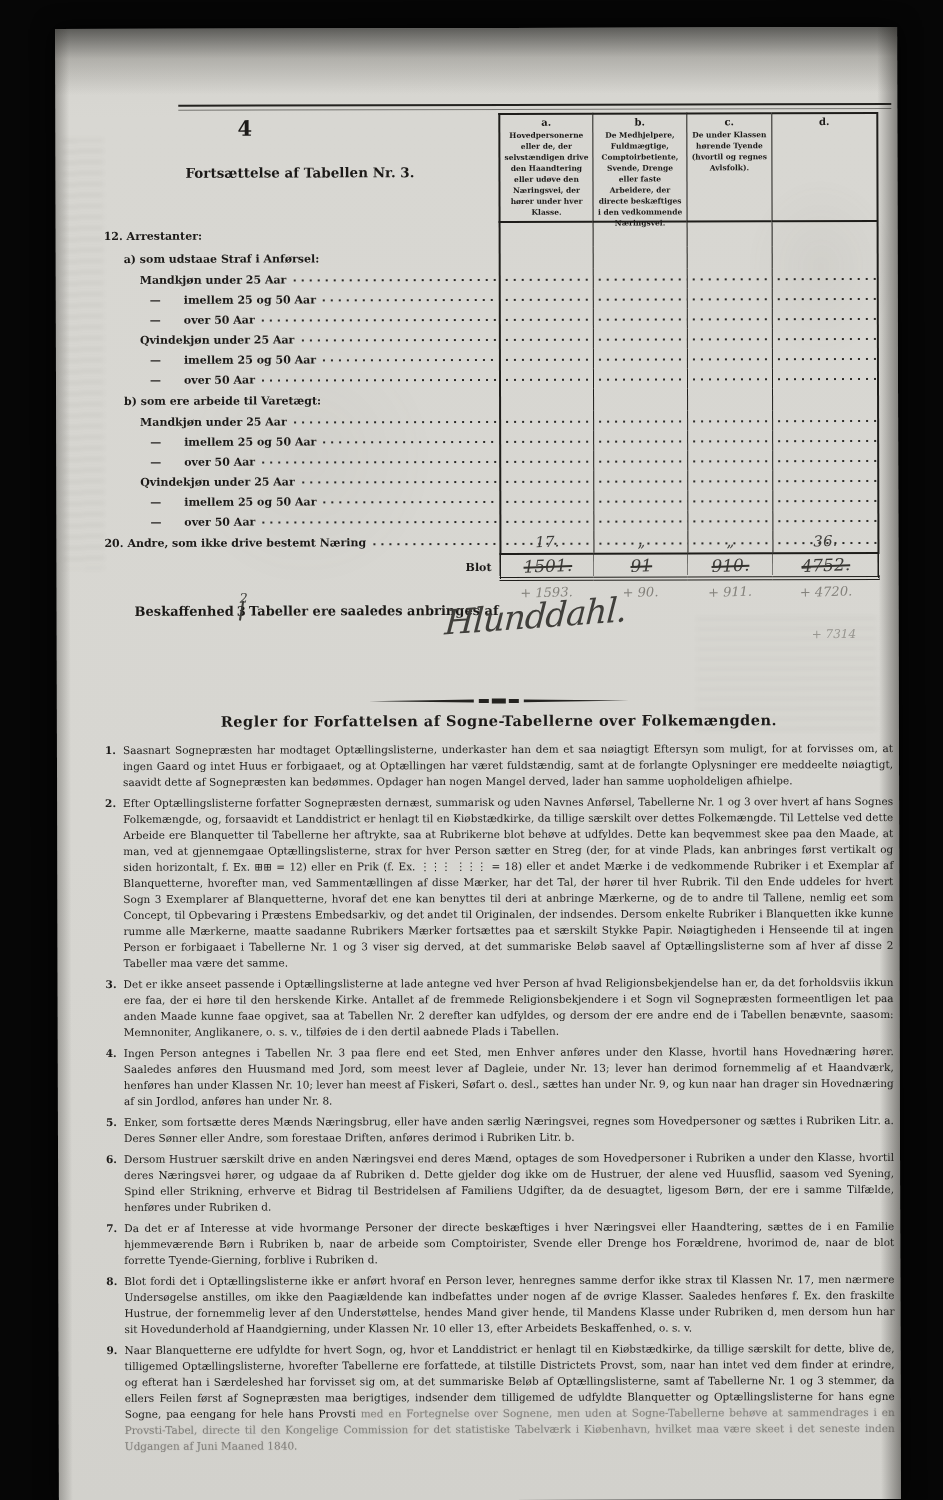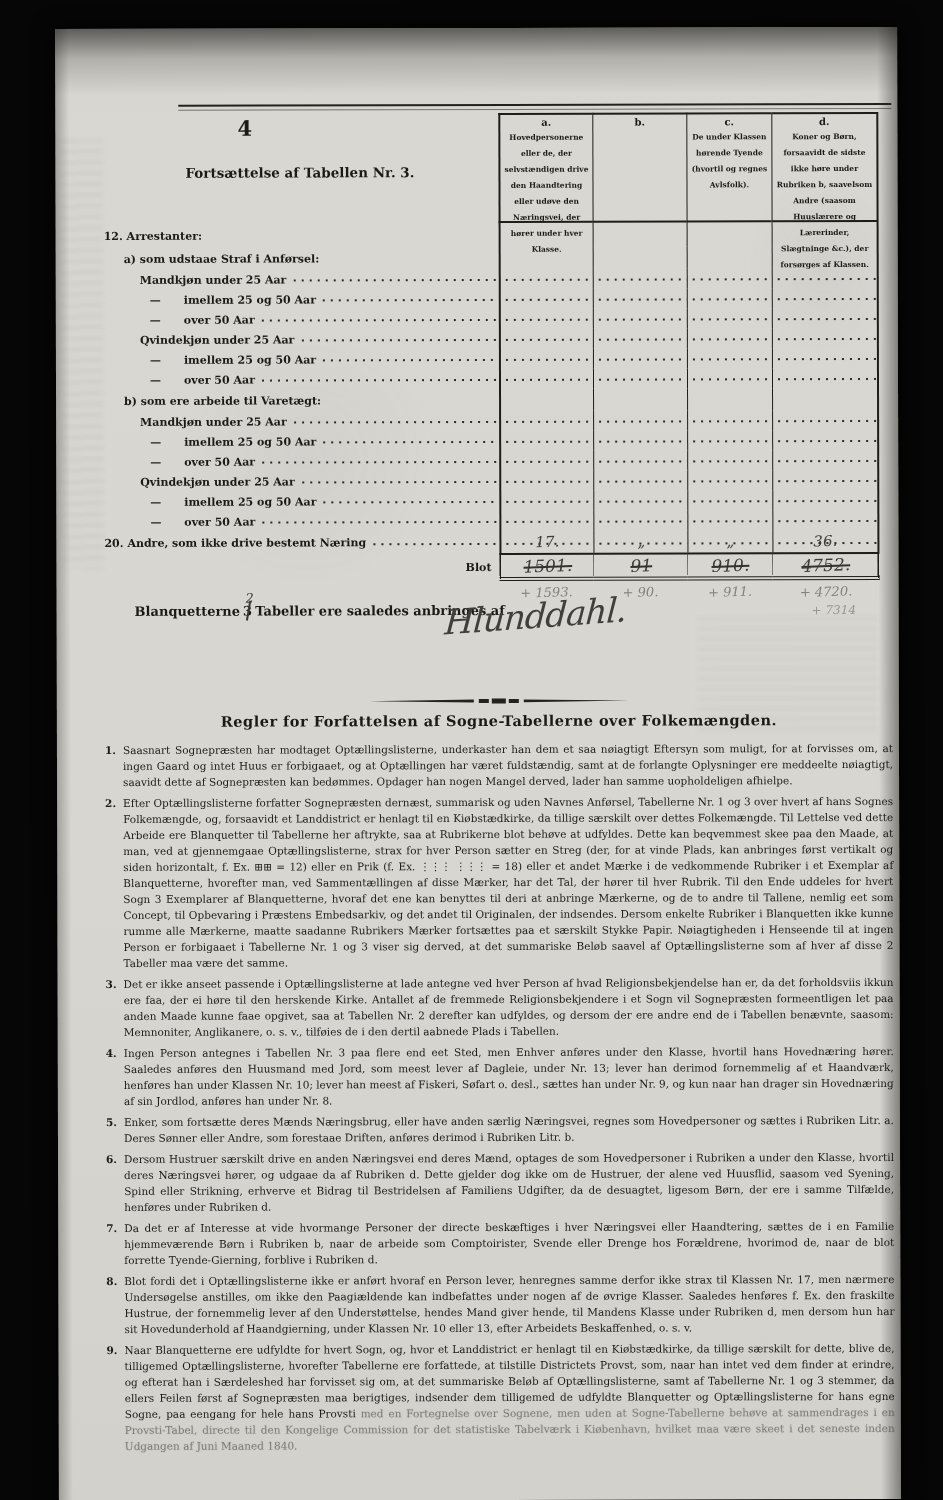--- a/index.html
+++ b/index.html
@@ -40,21 +40,21 @@
   .c.cc{width:85px;}
   .c.cd{width:107px;border-right:2px solid #1e1d1a;}
   .c.ca{border-left:2px solid #1e1d1a;}
   .hrow{height:110px;}
   .hrow .c{border-top:2px solid #1e1d1a;border-bottom:2px solid #1e1d1a;
            flex-direction:column;justify-content:flex-start;padding:2px 3px;}
   .hstub{position:relative;display:block;}
   .pageno{text-align:center;font-size:21px;font-weight:bold;margin-top:2px;transform:translateX(-55px);}
   .subtitle{text-align:center;font-size:13.5px;font-weight:bold;margin-top:24px;}
   .collet{font-size:10px;font-weight:bold;text-align:center;line-height:12px;}
-  .coltxt{font-size:7.5px;line-height:16px;font-weight:bold;text-align:center;margin-top:1px;}
+  .coltxt{font-size:7.5px;line-height:11px;font-weight:bold;text-align:center;margin-top:1px;}
   .r24{height:24px;} .r22{height:22px;} .r20{height:20px;} .rsm{height:28px;}
   .i0{padding-left:0;} .i1{padding-left:20px;} .i2{padding-left:36px;} .i3{padding-left:46px;}
   .lead{flex:1;height:100%;margin-left:4px;
         background-image:radial-gradient(circle,#2b2a27 1.1px,rgba(0,0,0,0) 1.5px);
         background-size:8px 8px;background-repeat:repeat-x;background-position:0 62%;}
   .dot{background-image:radial-gradient(circle,#2b2a27 1.1px,rgba(0,0,0,0) 1.5px);
        background-size:8px 8px;background-repeat:repeat-x;background-position:2px 62%;}
   .srow .c{border-top:2px solid #1e1d1a;border-bottom:4px double #1e1d1a;background-image:none;}
   .srow .stub{justify-content:flex-end;padding-right:8px;}
   
@@ -69,21 +69,21 @@
 
   
   #attest{position:absolute;left:78px;top:575px;font-size:13px;font-weight:bold;white-space:nowrap;}
   .numwrap{position:relative;display:inline-block;margin:0 3px;}
   .numwrap .printed{position:relative;}
   .numwrap .printed::after{content:"";position:absolute;left:45%;top:-3px;bottom:-2px;width:1.5px;
         background:#3a3a36;transform:rotate(10deg);}
   .numwrap .sup{position:absolute;left:3px;top:-13px;font-size:13px;}
   #signature{position:absolute;left:388px;top:568px;font-size:34px;font-style:italic;color:#403f3b;
         letter-spacing:-1px;transform:rotate(-4deg) skewX(-8deg);white-space:nowrap;}
-  #pencil-note{position:absolute;left:755px;top:576px;font-size:12px;opacity:.75;}
+  #pencil-note{position:absolute;left:755px;top:600px;font-size:12px;opacity:.75;}
 
   
   #rules{position:absolute;left:48px;top:668px;width:788px;}
   #divider{display:block;margin:0 auto 6px auto;}
   #rules h2{font-size:14.5px;text-align:center;margin:2px 0 12px 0;font-weight:bold;letter-spacing:.5px;}
   .para{display:flex;margin-bottom:5px;}
   .pnum{width:18px;flex:none;font-size:10.5px;font-weight:bold;line-height:16px;}
   .ptext{margin:0;flex:1;font-size:10.5px;line-height:16px;text-align:justify;font-weight:500;}
   .faded{color:rgba(62,60,55,.42);text-shadow:0 0 1px rgba(62,60,55,.30);}
 </style>
@@ -111,28 +111,28 @@
         <div class="stub hstub">
           <div class="pageno">4</div>
           <div class="subtitle">Fortsættelse af Tabellen Nr. 3.</div>
         </div>
         <div class="c ca">
           <div class="collet">a.</div>
           <div class="coltxt">Hovedpersonerne eller de, der selvstændigen drive den Haandtering eller udøve den Næringsvei, der hører under hver Klasse.</div>
         </div>
         <div class="c">
           <div class="collet">b.</div>
+          <div class="coltxt">De Medhjelpere, Fuldmægtige, Comptoirbetiente, Svende, Drenge eller faste Arbeidere, der directe beskæftiges i den vedkommende Næringsvei.</div>
         </div>
         <div class="c cc">
           <div class="collet">c.</div>
           <div class="coltxt">De under Klassen hørende Tyende (hvortil og regnes Avlsfolk).</div>
         </div>
         <div class="c cd">
           <div class="collet">d.</div>
-          <div class="coltxt">Koner og Børn, forsaavidt de sidste ikke høre under Rubriken b, saavelsom Andre (saasom Huuslærere og Lærerinder, Slægtninge &amp;c.), der forsørges af Klassen.</div>
         </div>
       </div>
 
       <div class="frow r24">
         <div class="stub i0">
             <span class="lbl">12. Arrestanter:</span>
           </div>
         <span class="c ca"></span>
           <span class="c"></span>
           <span class="c cc"></span>
@@ -316,21 +316,21 @@
     </div>
 
     <div id="corrections" class="pencil">
       <span class="k0">+ 1593.</span>
       <span class="k1">+ 90.</span>
       <span class="k2">+ 911.</span>
       <span class="k3">+ 4720.</span>
     </div>
 
     <div id="attest">
-      <span>Blanquetterne</span><span class="numwrap"><span class="printed">3</span><span class="sup hw">2</span></span><span>Tabeller ere saaledes anbringes af</span>
+      <span>Beskaffenhed</span><span class="numwrap"><span class="printed">3</span><span class="sup hw">2</span></span><span>Tabeller ere saaledes anbringes af</span>
     </div>
     <div id="signature">Hlunddahl.</div>
     <div id="pencil-note" class="pencil">+ 7314</div>
 
     <div id="rules">
       <svg id="divider" width="320" height="10" viewBox="0 0 320 10">
         <polygon points="30,5 135,3.6 135,6.4" fill="#23221f"></polygon>
         <polygon points="290,5 185,3.6 185,6.4" fill="#23221f"></polygon>
         <rect x="140" y="3" width="10" height="4" fill="#23221f"></rect>
         <rect x="153" y="2.5" width="14" height="5" fill="#23221f"></rect>

